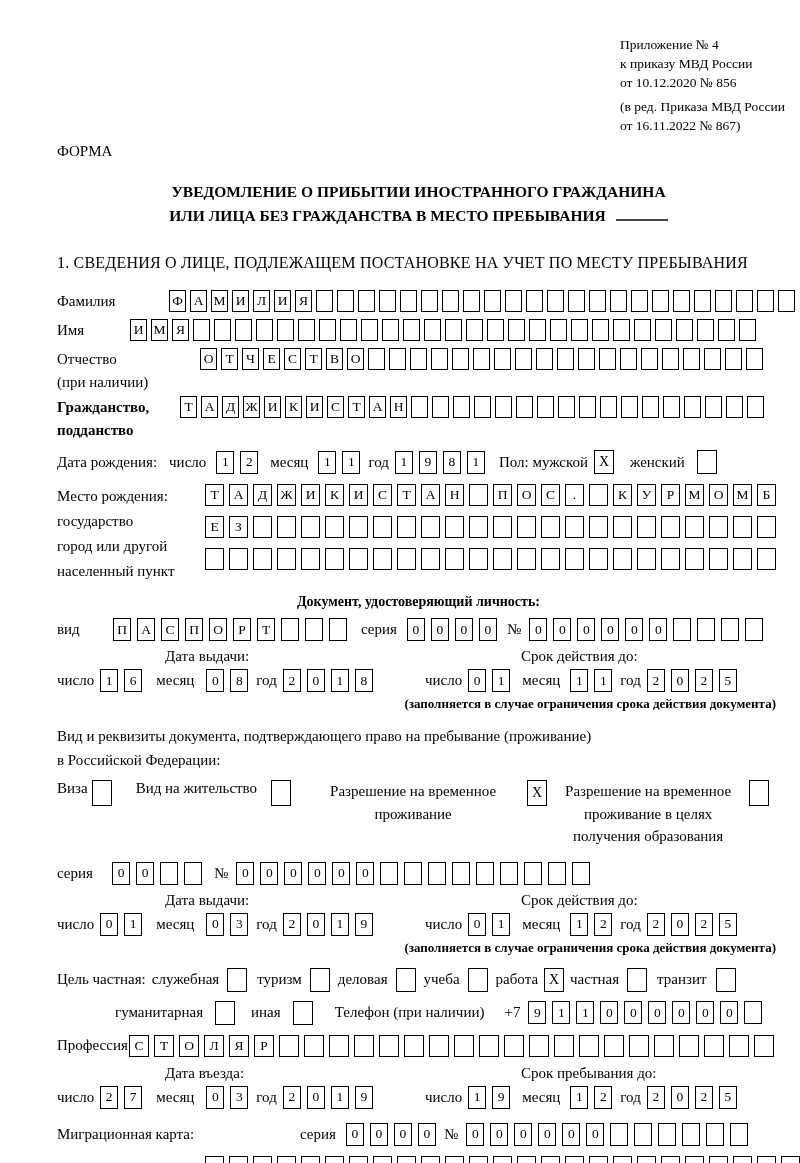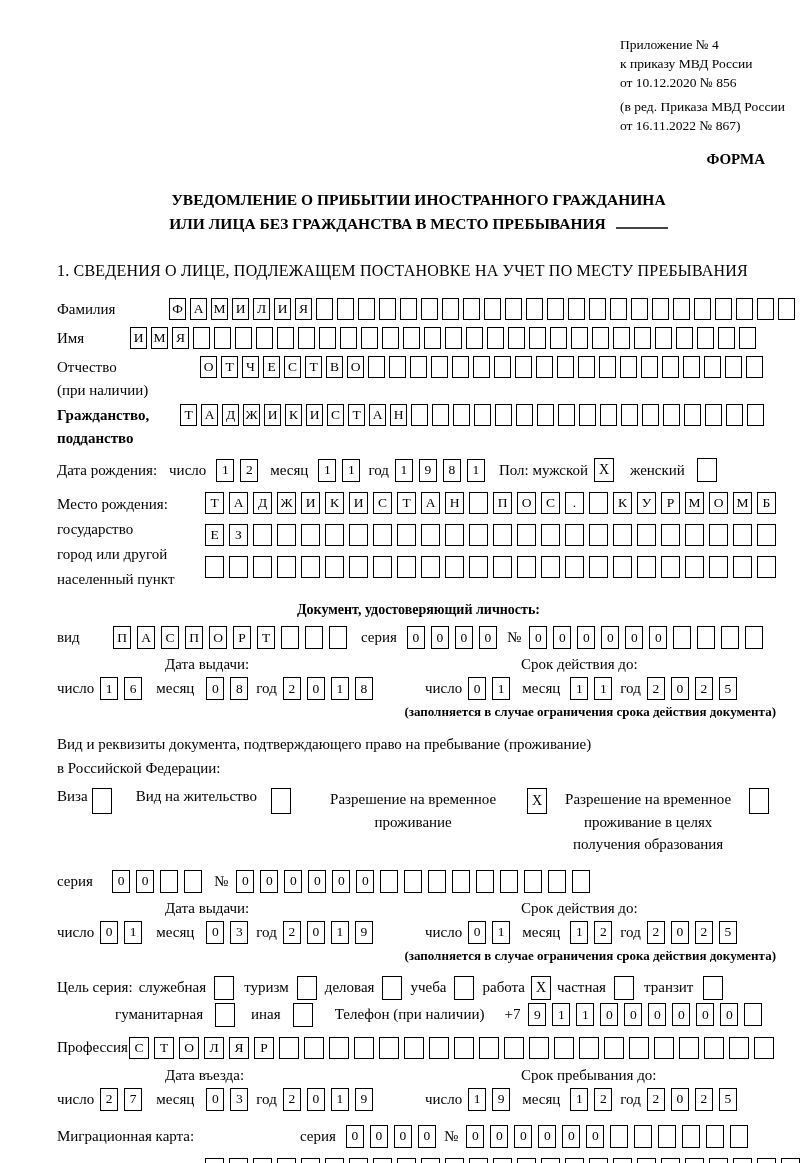--- a/index.html
+++ b/index.html
@@ -8,21 +8,21 @@
     width:800px; height:1163px;
     font-family:"Liberation Serif", serif;
     color:#000; font-size:15px;
     overflow:hidden;
   }
   .page { padding:36px 20px 0 57px; }
 
   
   .hdr { margin-left:563px; width:175px; font-size:13.5px; line-height:1.4; }
   .hdr .ed { margin-top:5px; }
-  .forma { margin-top:16px; text-align:right; padding-right:15px; font-weight:bold; font-size:15px; }
+  .forma { margin-top:8px; text-align:left; padding-right:15px; font-weight:normal; font-size:15px; }
 
   
   .title { margin-top:20px; text-align:center; font-weight:bold; font-size:15.5px; line-height:1.55; }
   .blank-line { display:inline-block; width:52px; border-bottom:2.5px solid #444; height:14px; margin-left:10px; }
   .sect { margin-top:26px; font-weight:normal; font-size:16px; letter-spacing:.2px; }
 
   
   .frow { display:flex; align-items:center; margin-bottom:7px; }
   .frow.top { align-items:flex-start; }
   .lab { flex:0 0 auto; }
@@ -541,38 +541,38 @@
             <span class="cell">0</span>
             <span class="cell">2</span>
             <span class="cell">5</span>
           </span>
       </div>
     </div>
   </div>
   <div class="dnote">(заполняется в случае ограничения срока действия документа)</div>
 
   <div class="frow" style="margin-top:12px; margin-bottom:0;">
-    <span>Цель серия:</span>
+    <span>Цель частная:</span>
     <span class="ml6">служебная</span>
     <span class="box sm ml8"></span>
     <span class="ml10">туризм</span>
     <span class="box sm ml8"></span>
     <span class="ml8">деловая</span>
     <span class="box sm ml8"></span>
     <span class="ml8">учеба</span>
     <span class="box sm ml8"></span>
     <span class="ml8">работа</span>
     <span class="box sm ml6">X</span>
     <span class="ml6">частная</span>
     <span class="box sm ml8"></span>
     <span class="ml10">транзит</span>
     <span class="box sm ml10"></span>
   </div>
 
-  <div class="frow" style="margin-top:3px; padding-left:58px;">
+  <div class="frow" style="margin-top:9px; padding-left:58px;">
     <span>гуманитарная</span>
     <span class="box sm ml12"></span>
     <span class="ml16">иная</span>
     <span class="box sm ml12"></span>
     <span class="ml22">Телефон (при наличии)</span>
     <span class="ml20">+7</span>
     <span class="cellrow dcells ml8">
         <span class="cell">9</span>
         <span class="cell">1</span>
         <span class="cell">1</span>

